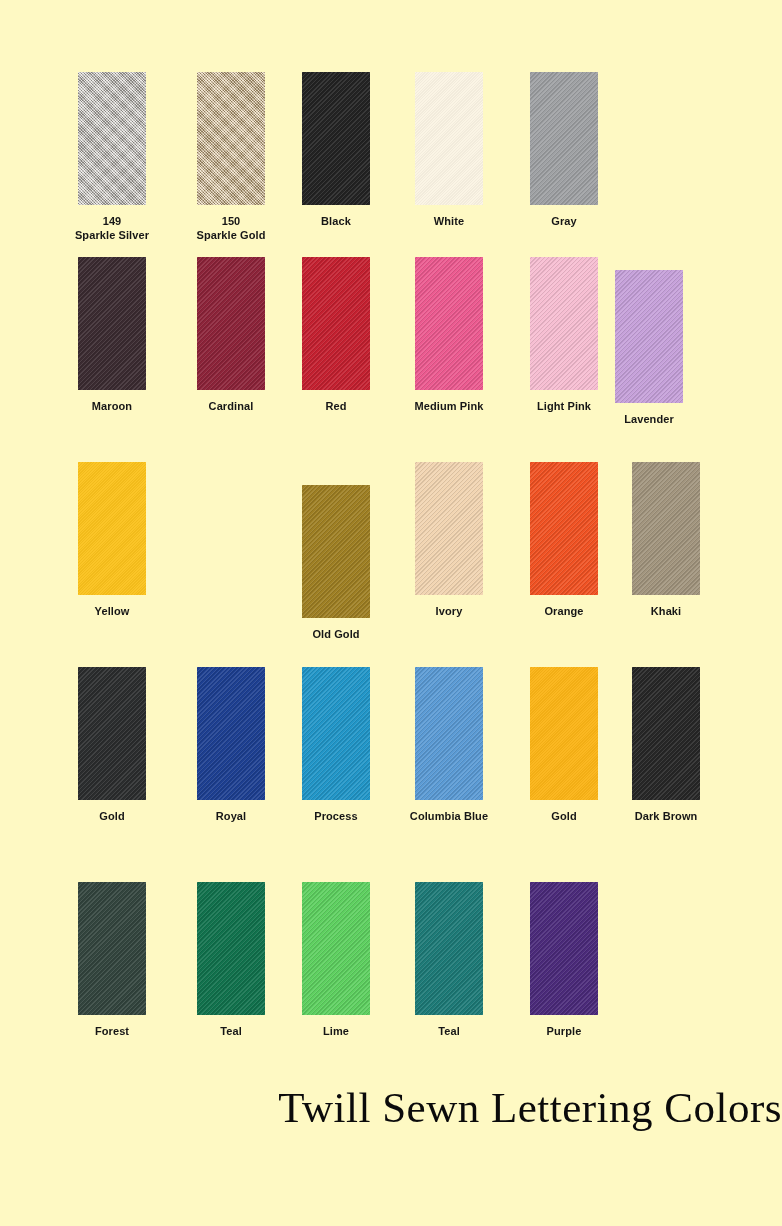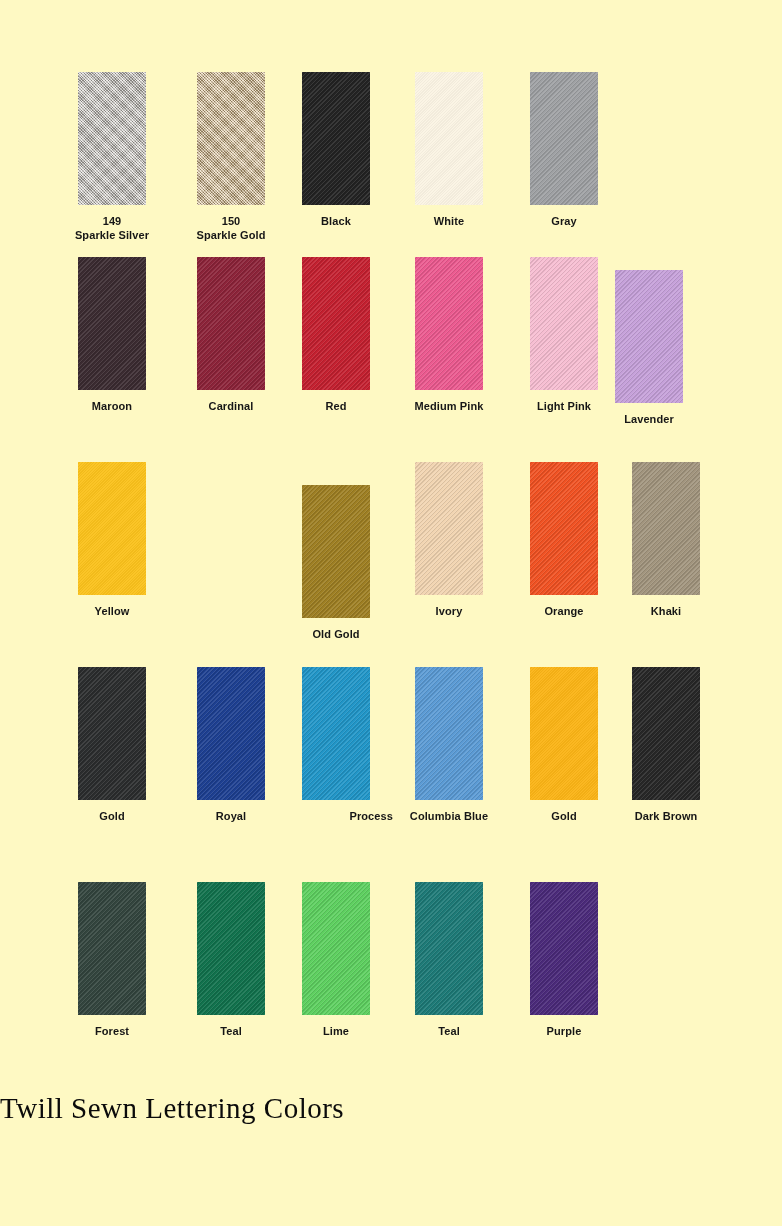--- a/index.html
+++ b/index.html
@@ -111,23 +111,23 @@
     line-height: 13.5px;
     letter-spacing: 0.1px;
     white-space: pre-line;
   }
 
   .chart-title {
     position: absolute;
     left: 0;
     top: 1082px;
     width: 782px;
-    text-align: left;
+    text-align: right;
     font-family: "Liberation Serif", "DejaVu Serif", serif;
-    font-size: 29px;
+    font-size: 43px;
     font-weight: normal;
     color: #0b0b0b;
     letter-spacing: 0.5px;
     line-height: 52px;
   }
 </style>
 </head>
 <body>
 
 <div id="page">
@@ -209,21 +209,21 @@
       </div>
       <div class="swatch-row" style="top: 667px;">
         <div class="swatch-cell" style="left: 55px;">
           <div class="swatch-chip twill" title="Navy" style="background: rgb(43, 45, 46);"></div>
           <div class="swatch-label">Gold</div>
         </div>
         <div class="swatch-cell" style="left: 174px;">
           <div class="swatch-chip twill" title="Royal" style="background: rgb(29, 63, 145);"></div>
           <div class="swatch-label">Royal</div>
         </div>
-        <div class="swatch-cell" style="left: 279px; text-align: right;">
+        <div class="swatch-cell" style="left: 279px;">
           <div class="swatch-chip twill" title="Process" style="background: rgb(33, 150, 200);"></div>
           <div class="swatch-label">Process</div>
         </div>
         <div class="swatch-cell" style="left: 392px;">
           <div class="swatch-chip twill" title="Columbia Blue" style="background: rgb(91, 155, 213);"></div>
           <div class="swatch-label">Columbia Blue</div>
         </div>
         <div class="swatch-cell" style="left: 507px;">
           <div class="swatch-chip smooth" title="Gold" style="background: rgb(251, 180, 22);"></div>
           <div class="swatch-label">Gold</div>

